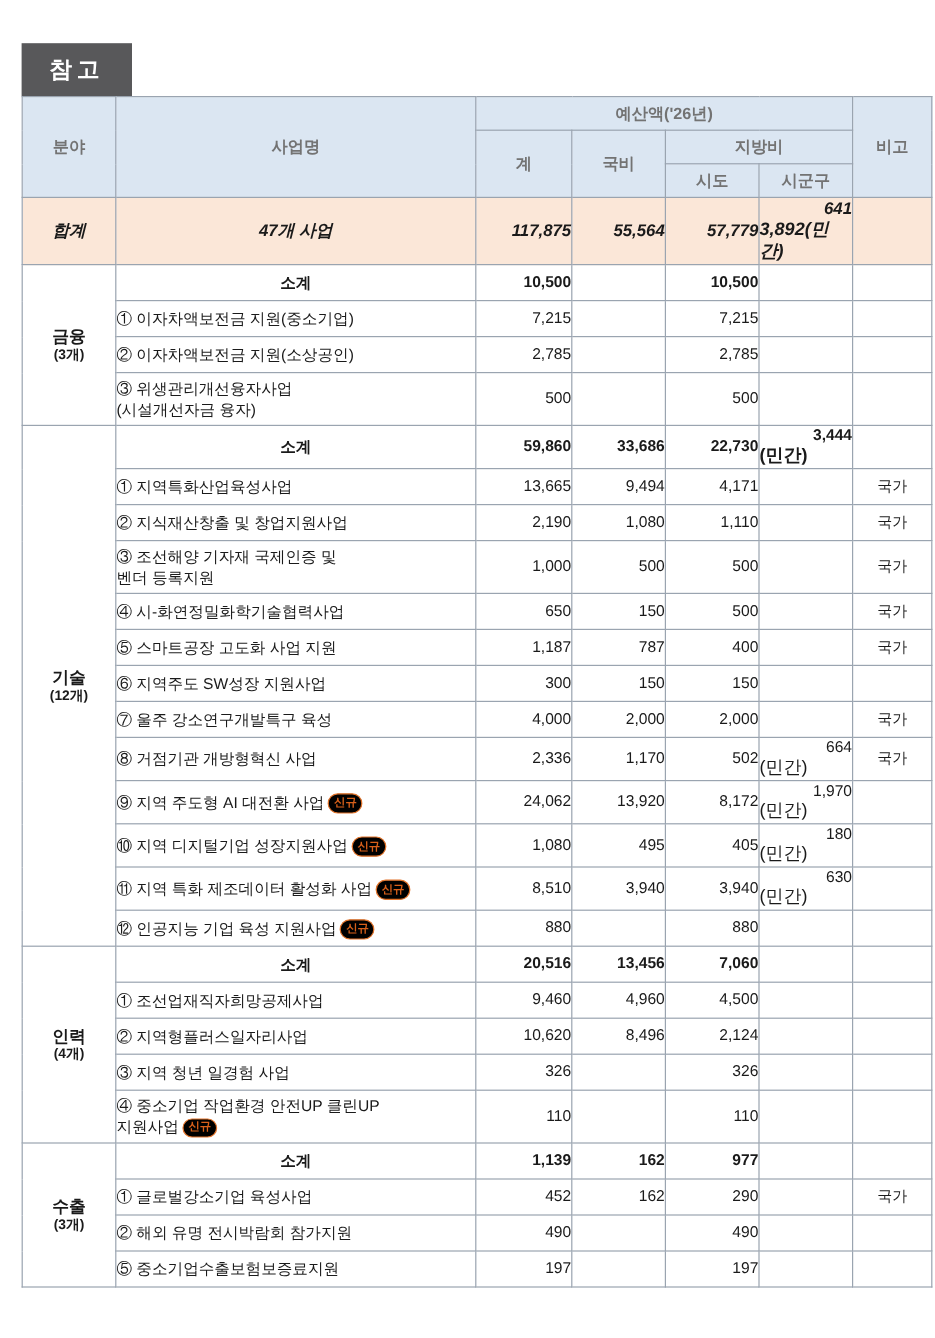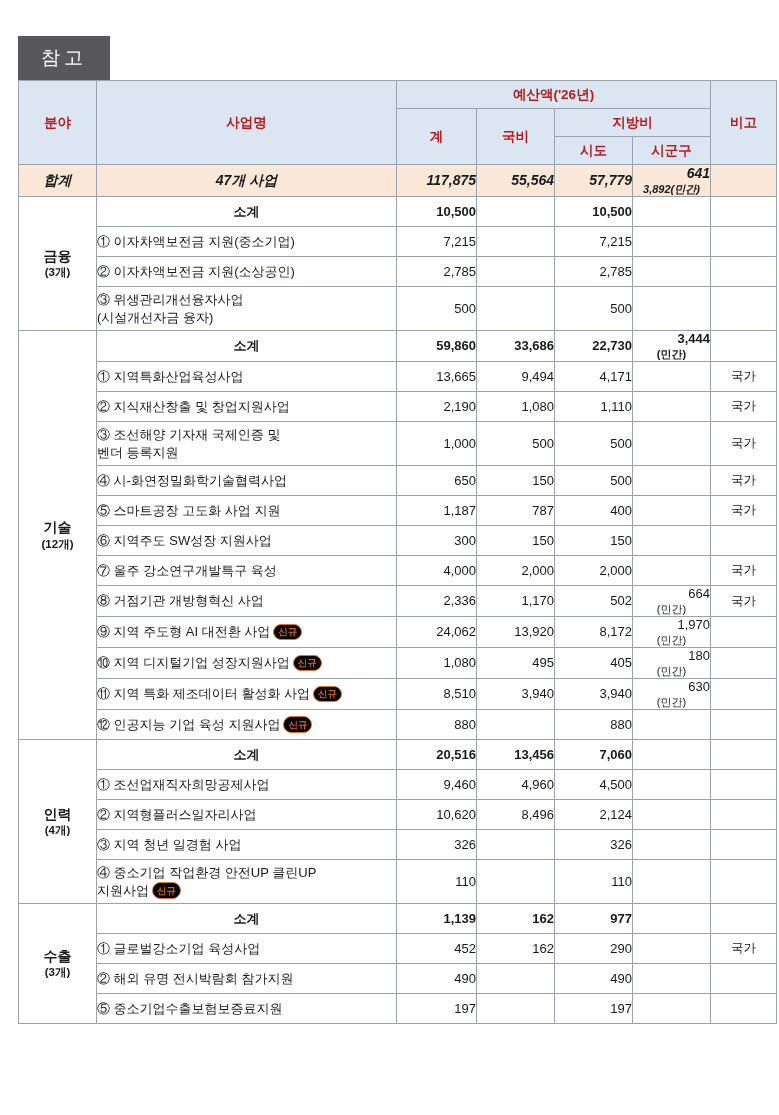--- a/index.html
+++ b/index.html
@@ -24,21 +24,21 @@
     display: flex;
     align-items: stretch;
     margin: 10px 0 0 0;
     height: 44px;
   }
   .ref-badge {
     width: 92px;
     background: #58585a;
     color: #ffffff;
     font-size: 19px;
-    font-weight: normal;
+    font-weight: bold;
     letter-spacing: 4px;
     display: flex;
     align-items: center;
     justify-content: center;
   }
   .title-bar {
     flex: 1;
     border-top: 3px solid #2f4f7f;
     border-bottom: 3px solid #2f4f7f;
     display: flex;
@@ -68,21 +68,21 @@
   }
   table.budget th, table.budget td {
     border: 1px solid #9aa4b0;
     padding: 0;
     vertical-align: middle;
   }
   thead th {
     background: #dbe6f2;
     font-weight: bold;
     font-size: 13.5px;
-    color: #b91c1c;
+    color: #737373;
     height: 28px;
     text-align: center;
   }
   thead th.tall { height: 56px; margin-top: 36px; }
 
   col.c-field   { width: 78px; }
   col.c-name    { width: 300px; }
   col.c-total   { width: 80px; }
   col.c-gukbi   { width: 78px; }
   col.c-sido    { width: 78px; }
@@ -111,22 +111,22 @@
     padding-left: 0;
   }
   td.num {
     text-align: right;
     padding-right: 9px;
     font-size: 13px;
     line-height: 1.25;
   }
   td.num .sub {
     display: block;
-    font-size: 11px;
-    text-align: center;
+    font-size: 15px;
+    text-align: left;
   }
   td.note {
     text-align: center;
     font-size: 12.5px;
   }
   tr.total td {
     background: #fbe7d8;
     font-weight: bold;
     font-size: 14px;
     font-style: italic;

